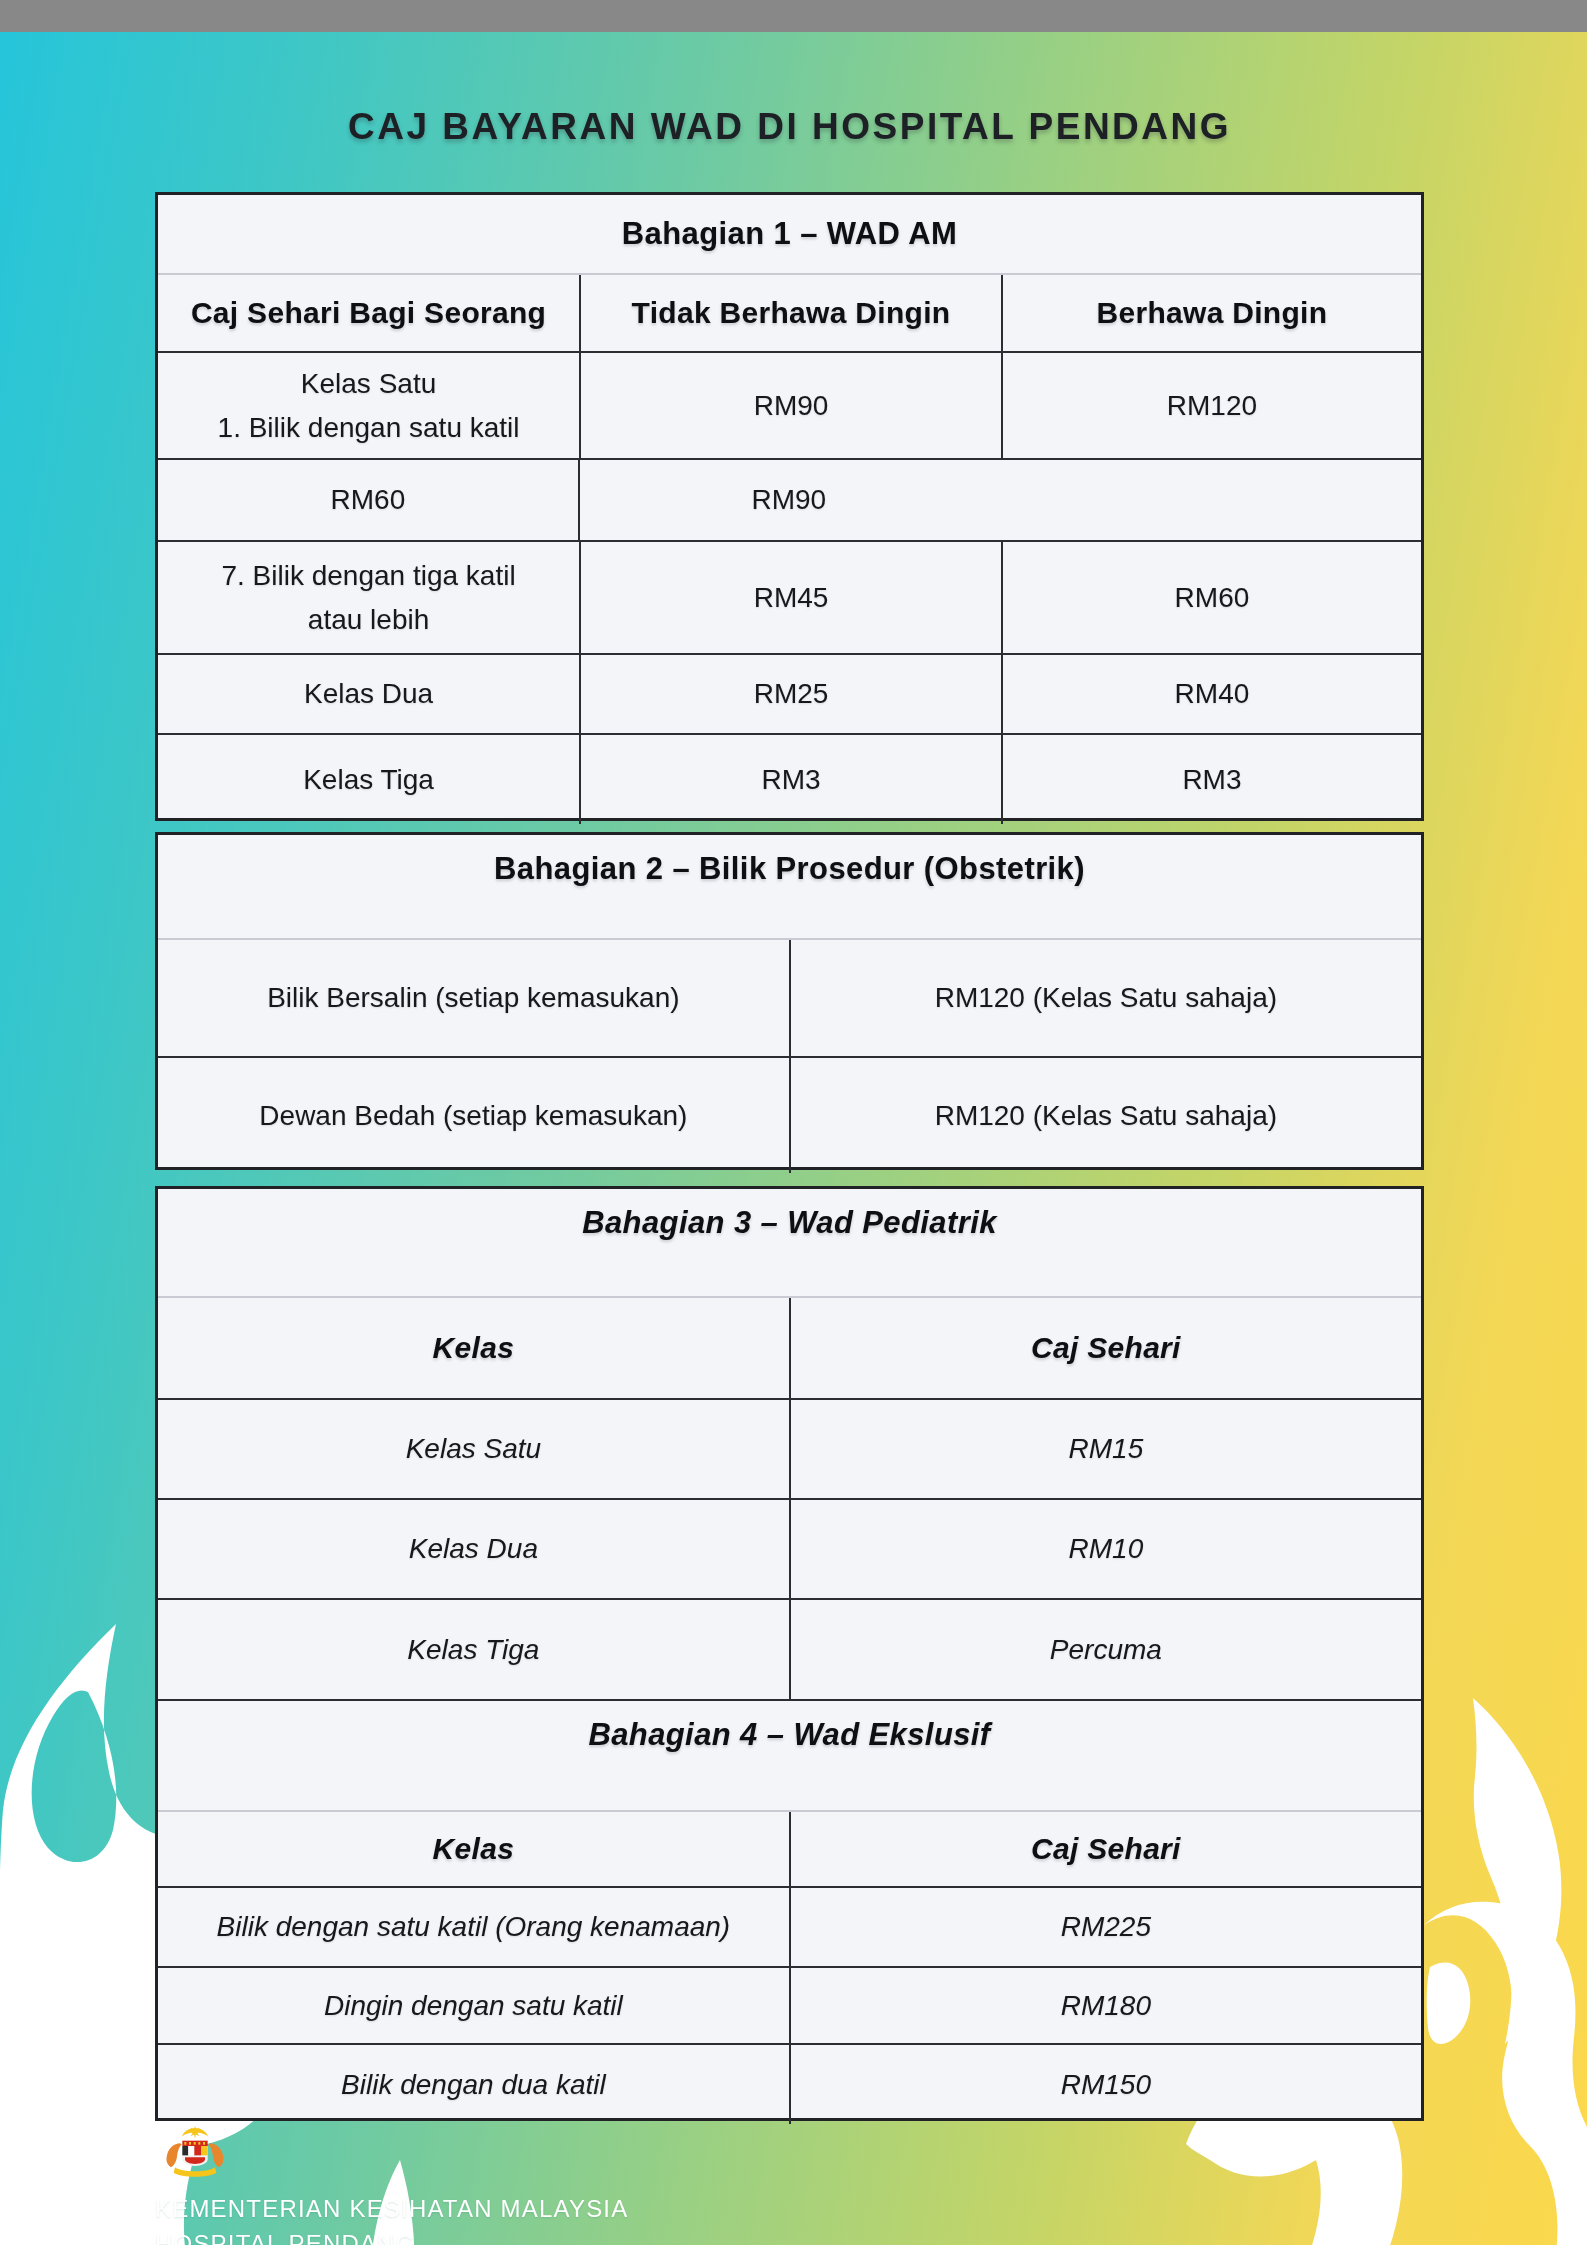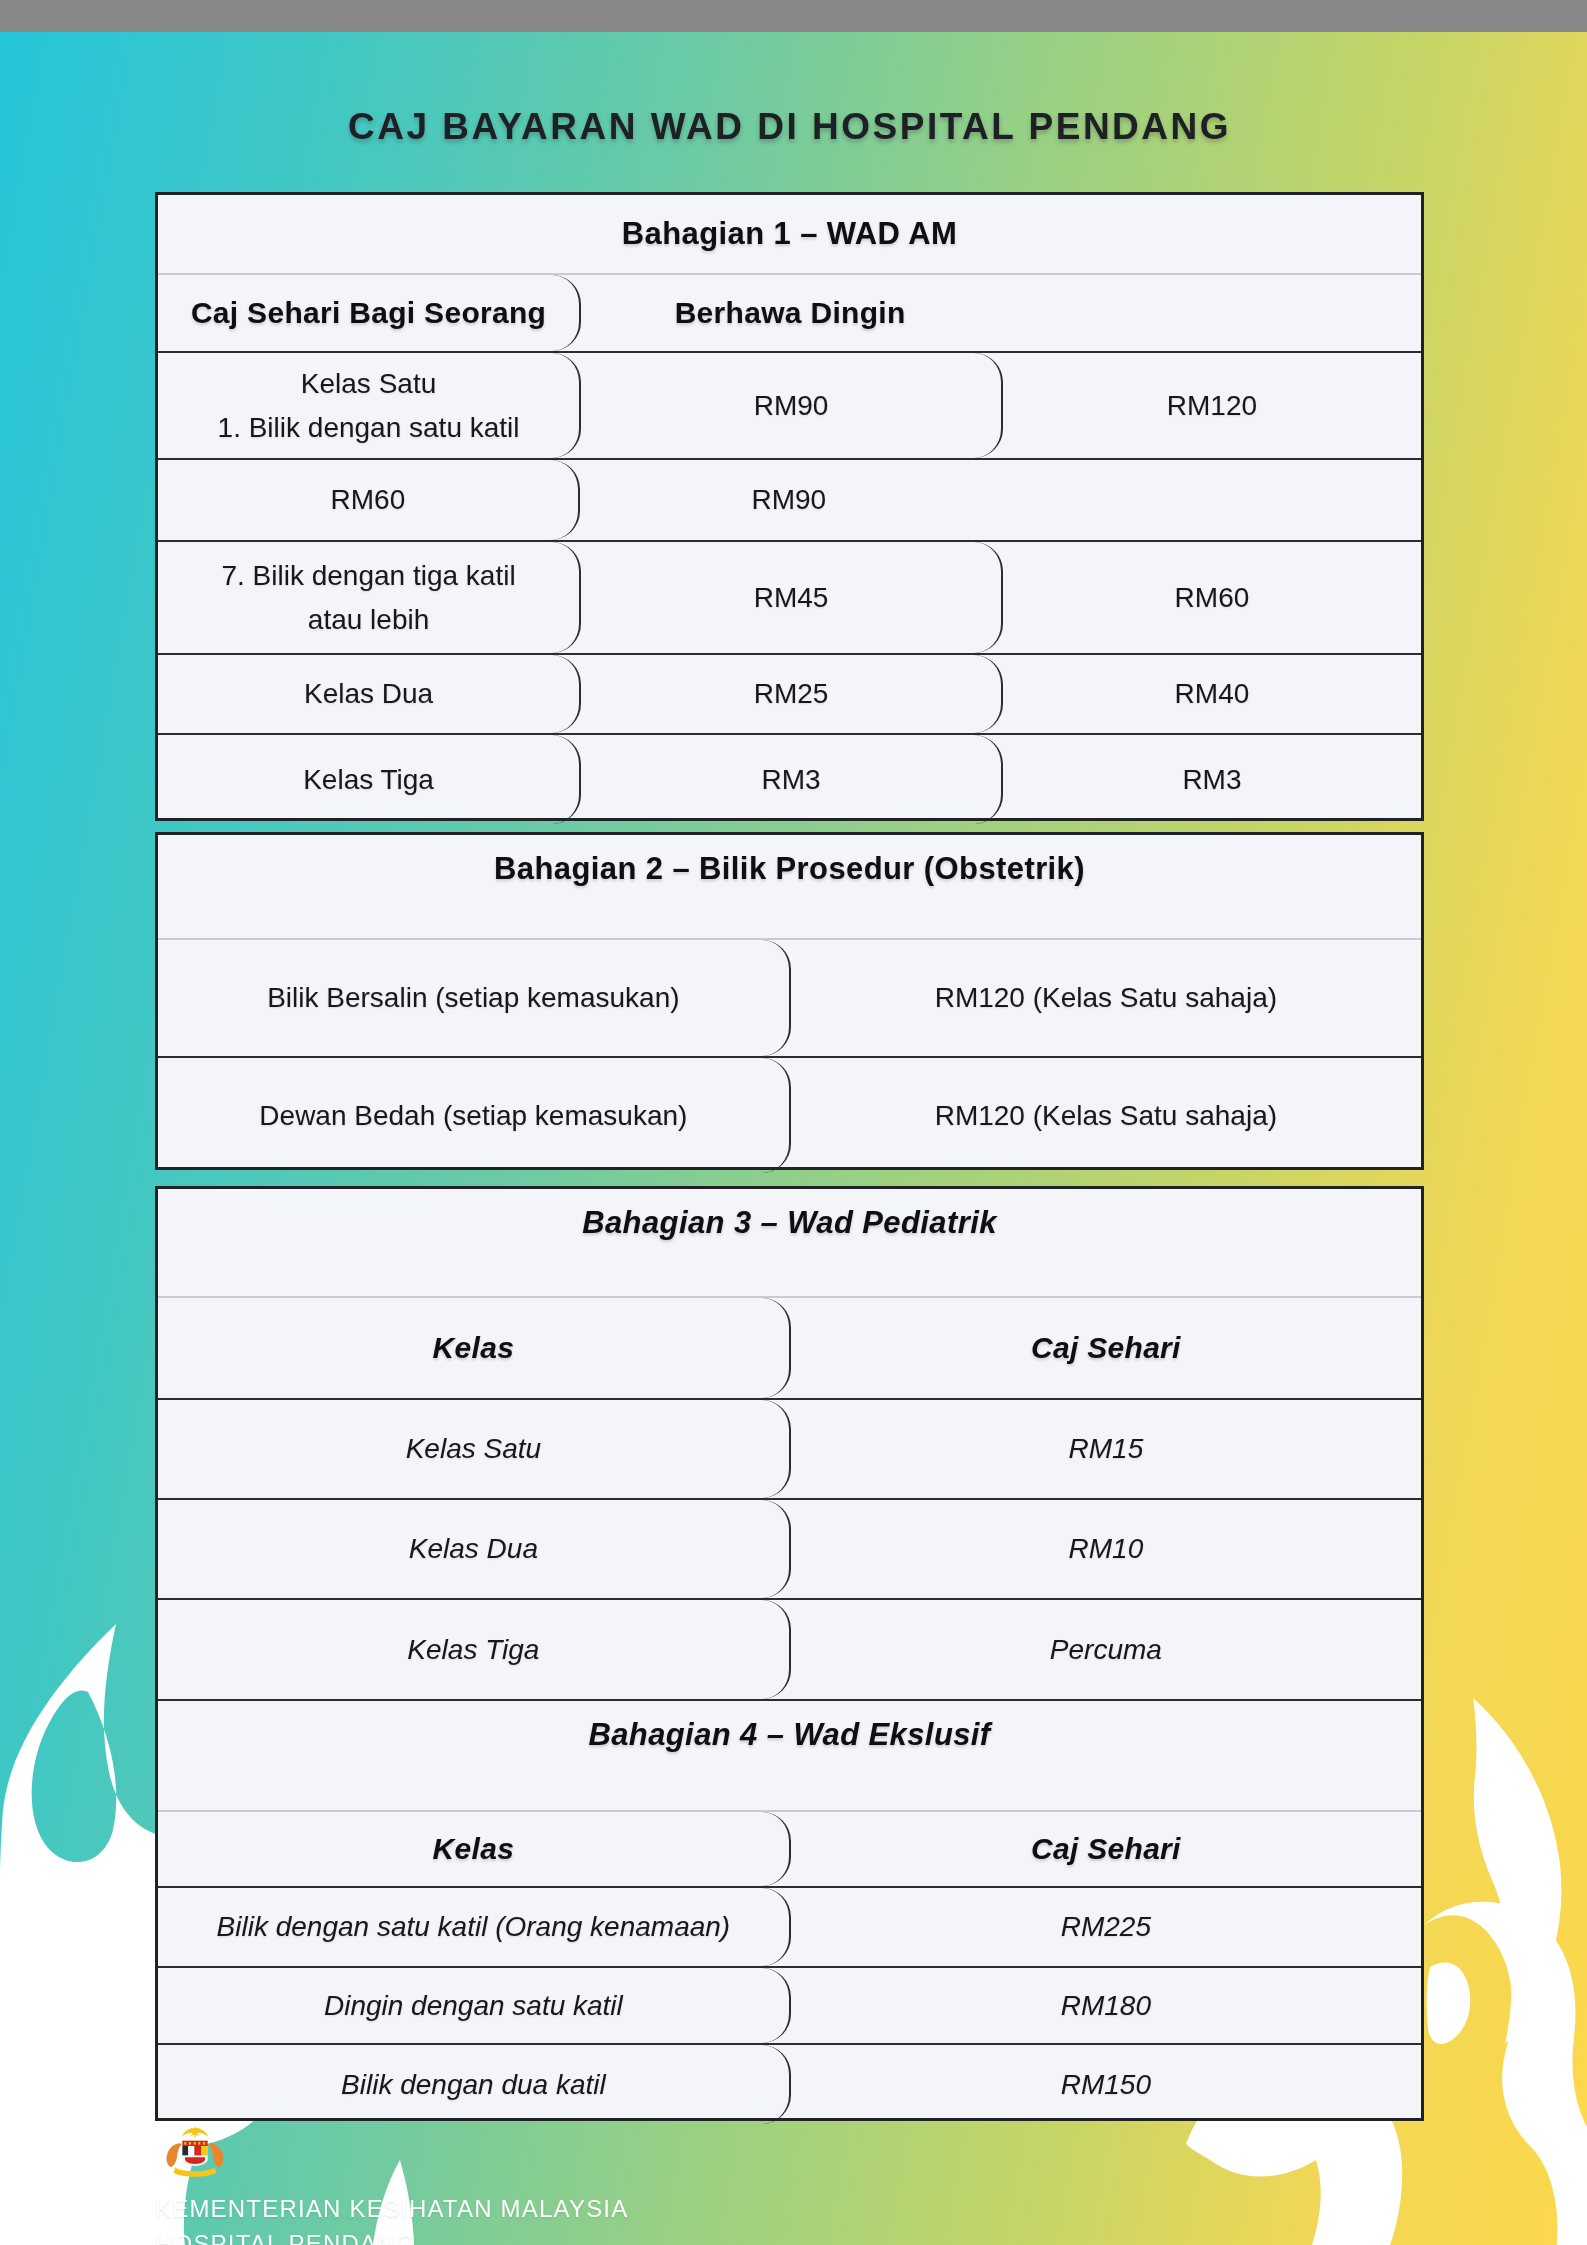--- a/index.html
+++ b/index.html
@@ -22,21 +22,21 @@
   .trow{display:flex; box-sizing:border-box; width:100%;}
   .trow.b-dark{border-bottom:2px solid #2b2d33;}
   .trow.b-light{border-bottom:2px solid #c9cad3;}
   .titlerow{justify-content:center; align-items:center;
     font-size:31px; font-weight:700; color:#0e0f12; letter-spacing:.4px;
     text-shadow:0 2px 3px rgba(60,60,70,.22);}
   .titlerow.top-align{align-items:flex-start; padding-top:16px;}
   .cell{
     display:flex; flex-direction:column; justify-content:center; align-items:center;
     text-align:center; box-sizing:border-box; padding:4px 14px; line-height:1.55;
-    font-size:28px; color:#17181c; text-shadow:0 1px 2px rgba(60,60,70,.15);border-radius:29px;
+    font-size:28px; color:#17181c; text-shadow:0 1px 2px rgba(60,60,70,.15);
   }
   .cell.divider{border-right:2px solid #2b2d33;}
   .cell.colhead{font-weight:700; font-size:30px; color:#0e0f12;
     text-shadow:0 2px 3px rgba(60,60,70,.22); letter-spacing:.3px;}
   .footer{
     position:absolute; left:155px; width:1269px; top:2094px; z-index:3;
     display:flex; flex-direction:column; align-items:flex-start; color:#fff;
   }
   .crest{width:80px; height:56px; margin-bottom:10px;}
   .footer-line{font-size:24px; letter-spacing:1.2px; line-height:1.45; text-align:center;
@@ -108,20 +108,21 @@
 
   <div class="poster-title">CAJ BAYARAN WAD DI HOSPITAL PENDANG</div>
 
   <div id="tables-root">
       <div class="tblock" style="top: 160px; height: 629px;">
         <div class="trow b-light titlerow" style="height: 80px;">
           <span>Bahagian 1 – WAD AM</span>
         </div>
         <div class="trow b-dark" style="height: 78px;">
           <div class="cell divider colhead" style="width: 33.5%;">Caj Sehari Bagi Seorang</div>
+          <div class="cell divider colhead" style="width: 33.4%;">Tidak Berhawa Dingin</div>
           <div class="cell colhead" style="width: 33.1%;">Berhawa Dingin</div>
         </div>
         <div class="trow b-dark" style="height: 107px;">
           <div class="cell divider" style="width: 33.5%;">
             <div>Kelas Satu</div>
             <div>1. Bilik dengan satu katil</div>
           </div>
           <div class="cell divider" style="width: 33.4%;">RM90</div>
           <div class="cell" style="width: 33.1%;">RM120</div>
         </div>

